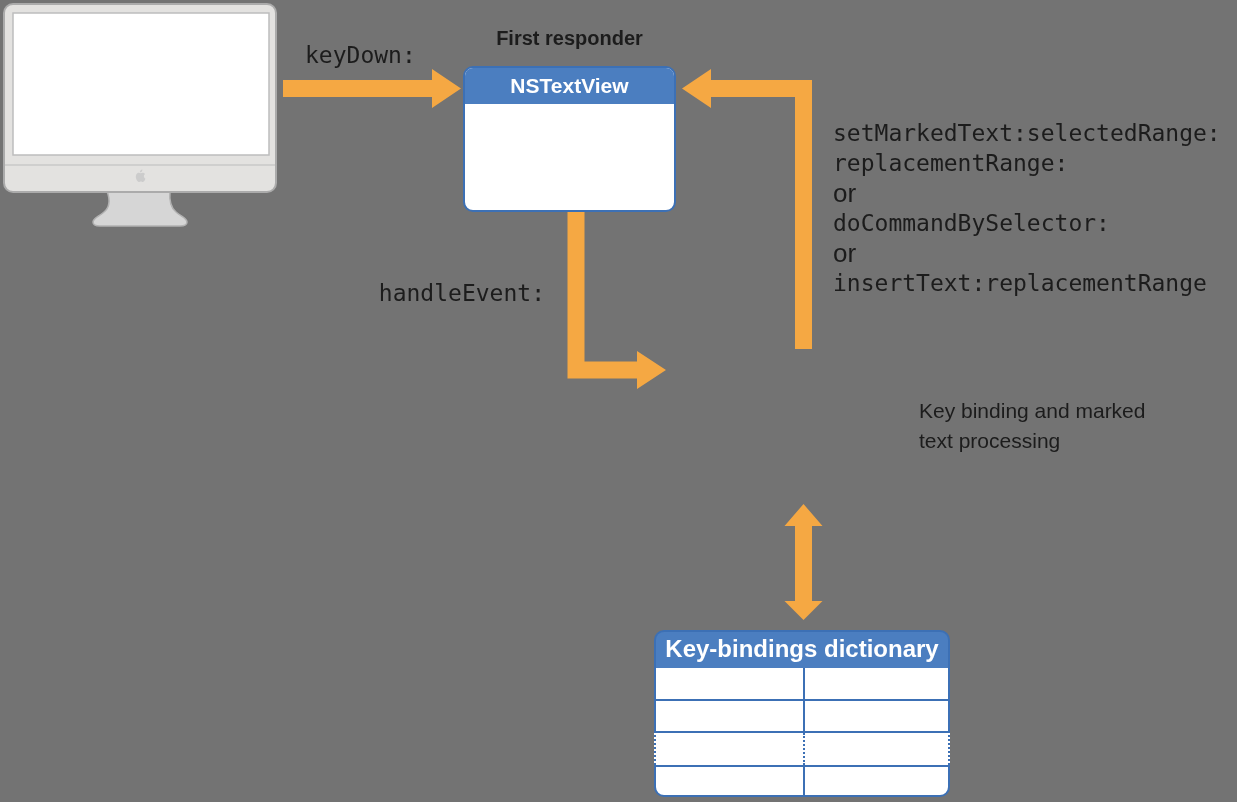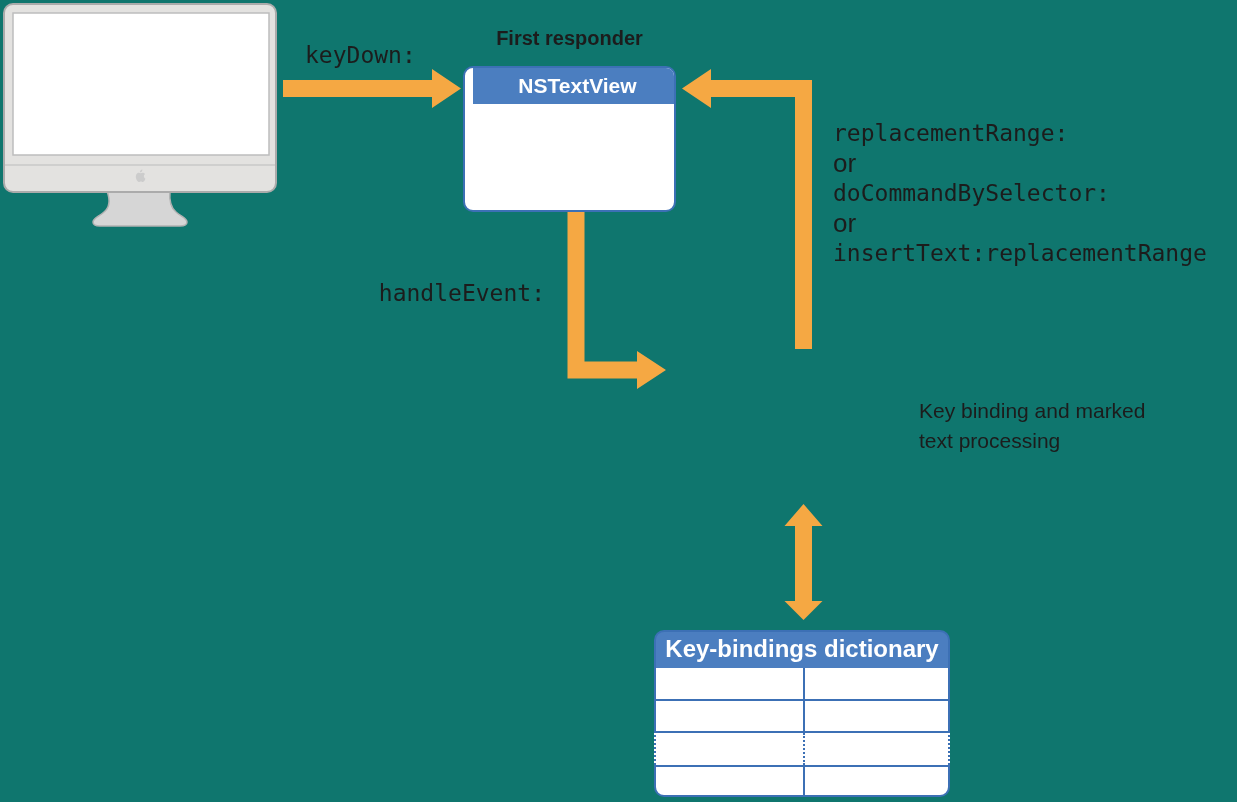--- a/index.html
+++ b/index.html
@@ -1,34 +1,34 @@
 <!DOCTYPE html>
 <html><head>
 <meta charset="utf-8">
 <style>
   html,body { margin:0; padding:0; background:#ffffff; }
   .canvas {
-    position:relative; width:1237px; height:802px; background:#0f766e;
+    position:relative; width:1237px; height:802px; background:#737373;
     font-family:"Liberation Sans", sans-serif; color:#1c1c1c; overflow:hidden;
   }
   .abs { position:absolute; }
   .mono { font-family:"DejaVu Sans Mono", monospace; font-size:23px; color:#1c1c1c; white-space:pre; }
   .sans { font-family:"Liberation Sans", sans-serif; color:#1c1c1c; }
 
   
   .node {
     position:absolute; box-sizing:border-box; background:#ffffff;
     border:2px solid #3c70b5; border-radius:10px; overflow:hidden;
   }
   .node-header {
     background:#4b7ec0; color:#ffffff; font-weight:bold; font-size:21px;
     text-align:center; width:100%;
   }
   #textview-box   { left:463px; top:66px;  width:213px; height:146px; }
-  #textview-box .node-header { height:36px; line-height:36px;margin-left:8px; }
+  #textview-box .node-header { height:36px; line-height:36px; }
   #inputcontext-box { left:668px; top:349px; width:270px; height:144px; }
   #inputcontext-box .node-header { height:38px; line-height:38px; }
 
   
   #dict-box { position:absolute; left:654px; top:630px; width:296px; height:167px; box-sizing:border-box; }
   .dict-header {
     box-sizing:border-box; height:38px; line-height:34px;
     background:#4b7ec0; border:2px solid #3c70b5; border-bottom:none;
     border-radius:10px 10px 0 0; color:#ffffff; font-weight:bold; font-size:24px; text-align:center;
   }
@@ -96,20 +96,21 @@
     <polygon fill="#f5a843" points="803.5,504 822.5,526 812,526 812,601 822.5,601 803.5,620 784.5,601 795,601 795,526 784.5,526"></polygon>
   </svg>
 
   <div class="abs mono" id="keydown-label">keyDown:</div>
 
   <div class="abs sans" id="firstresponder-label">First responder</div>
 
   <div class="abs mono" id="handleevent-label">handleEvent:</div>
 
   <div class="abs" id="methods-block">
+    <div class="mono">setMarkedText:selectedRange:</div>
     <div class="mono">replacementRange:</div>
     <div class="or-line">or</div>
     <div class="mono">doCommandBySelector:</div>
     <div class="or-line">or</div>
     <div class="mono">insertText:replacementRange</div>
   </div>
 
   <div class="abs sans" id="note-block">
     <div>Key binding and marked</div>
     <div>text processing</div>

